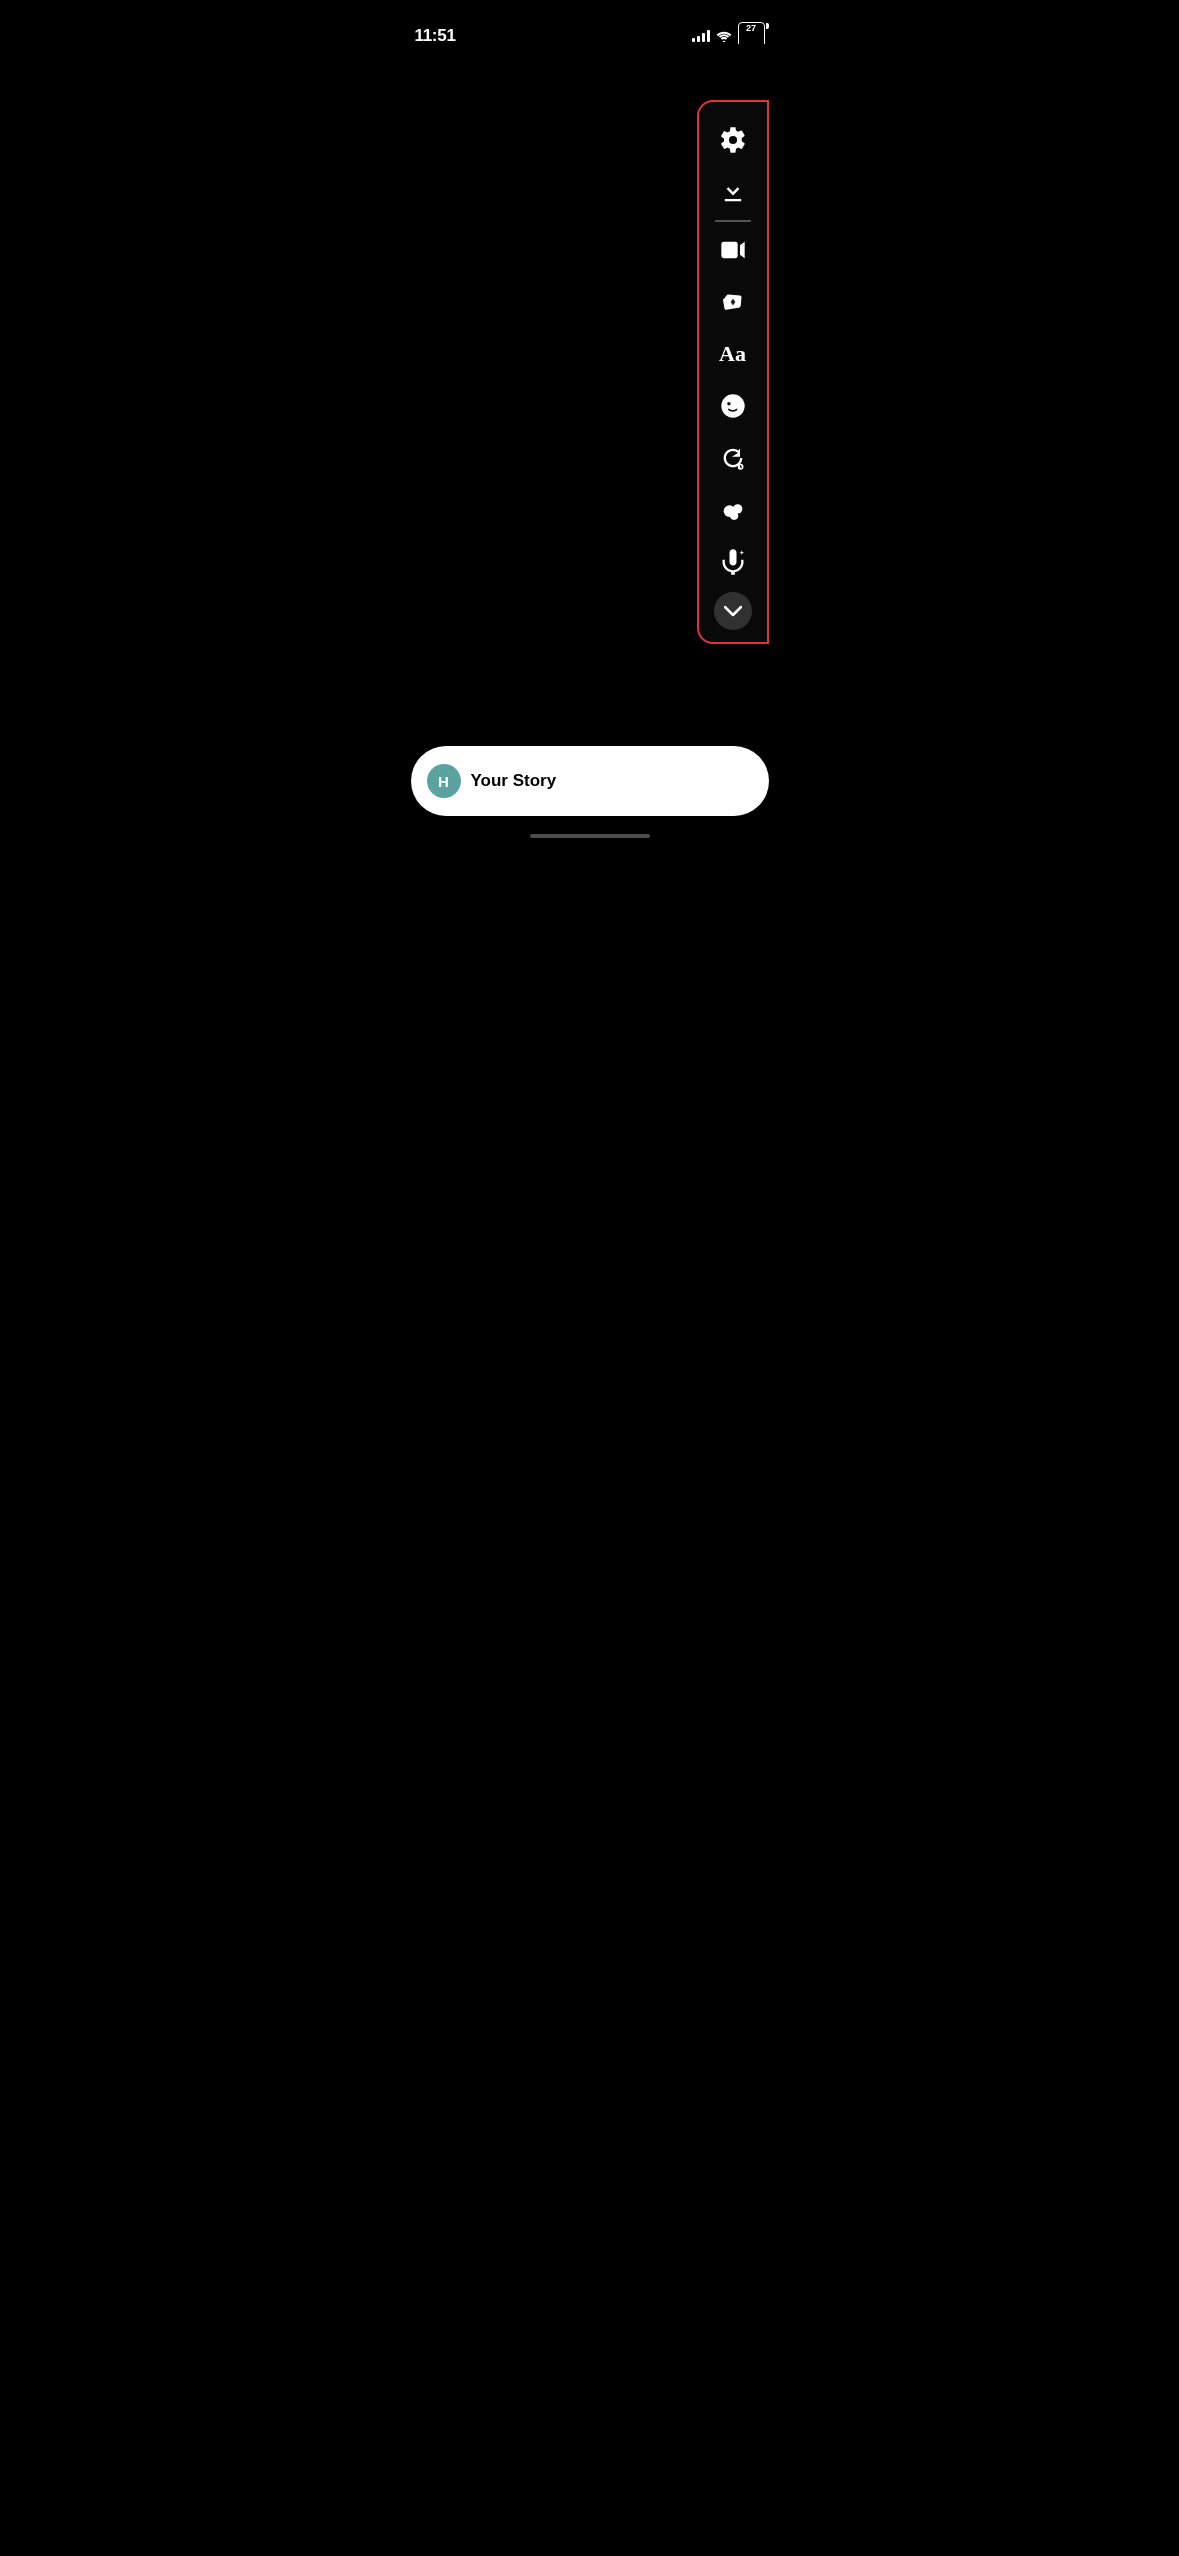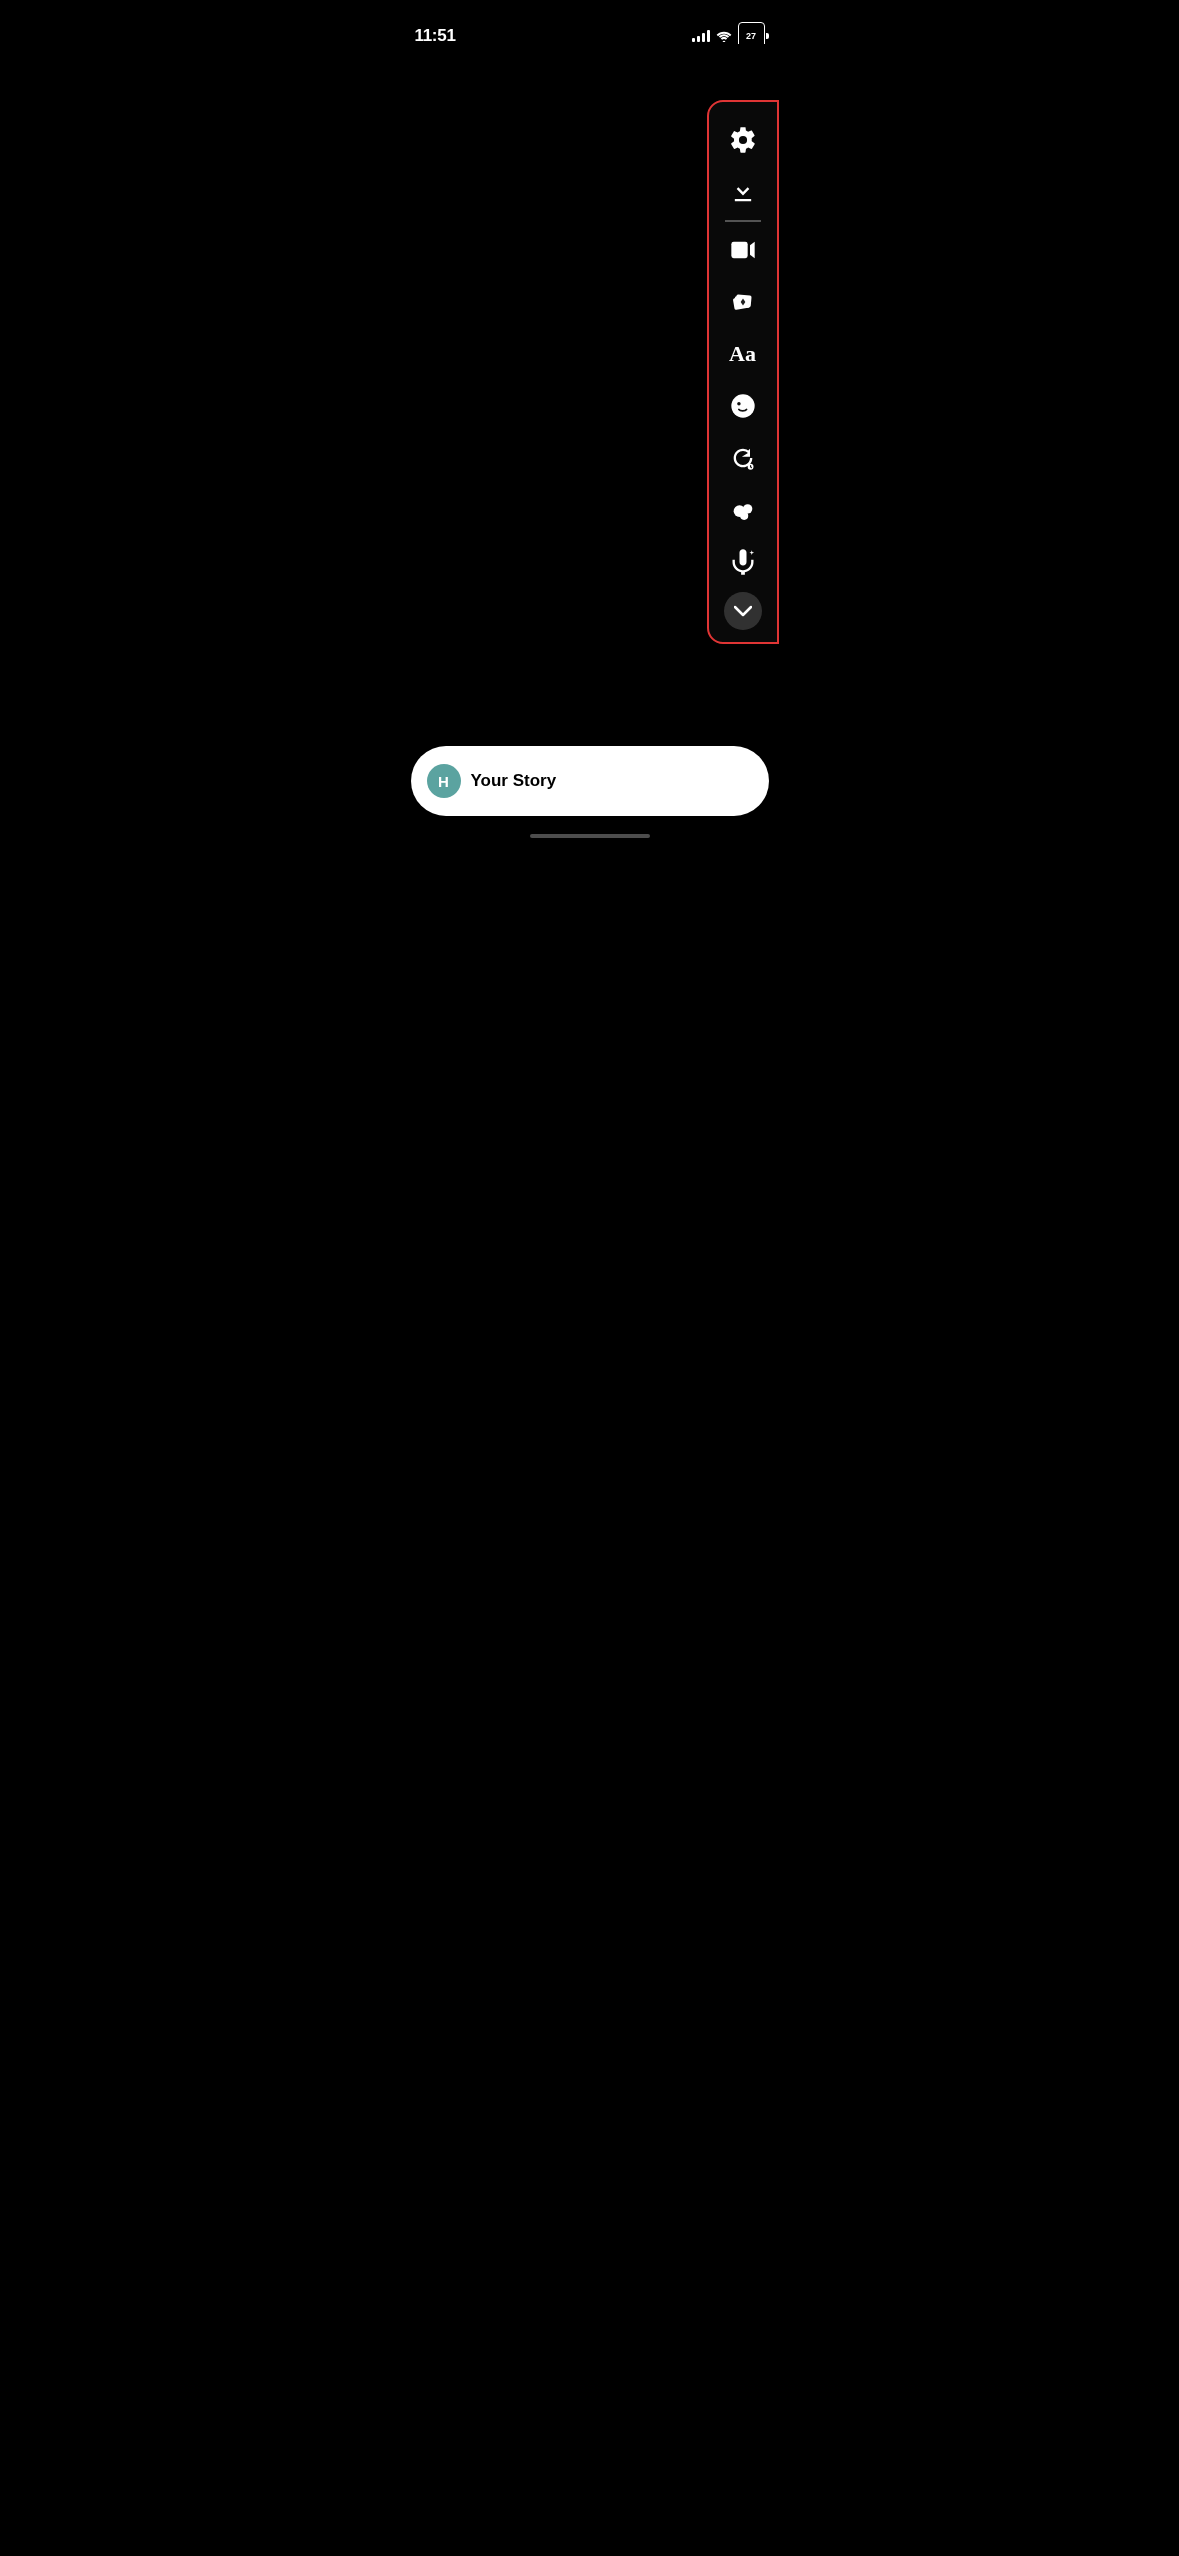--- a/index.html
+++ b/index.html
@@ -46,21 +46,20 @@
     }
 
     .signal-bars span {
       background: #fff;
       width: 3px;
       border-radius: 1px;
     }
 
     .battery-icon {
       display: flex;
-      align-items: center;
       justify-content: center;
       border: 1.5px solid #fff;
       border-radius: 4px;
       width: 27px;
       height: 28px;
       position: relative;
       font-size: 9px;
       font-weight: 700;
       color: #fff;
     }
@@ -119,21 +118,21 @@
       top: 44px;
       left: 0;
       right: 0;
       bottom: 100px;
     }
 
     
     .right-toolbar {
       position: absolute;
       top: 100px;
-      right: 6px;
+      right: 16px;
       width: 72px;
       background: rgba(10, 10, 10, 0.85);
       border: 2px solid #e03535;
       border-radius: 16px 0 0 16px;
       display: flex;
       flex-direction: column;
       align-items: center;
       padding: 12px 0;
       gap: 0;
     }

